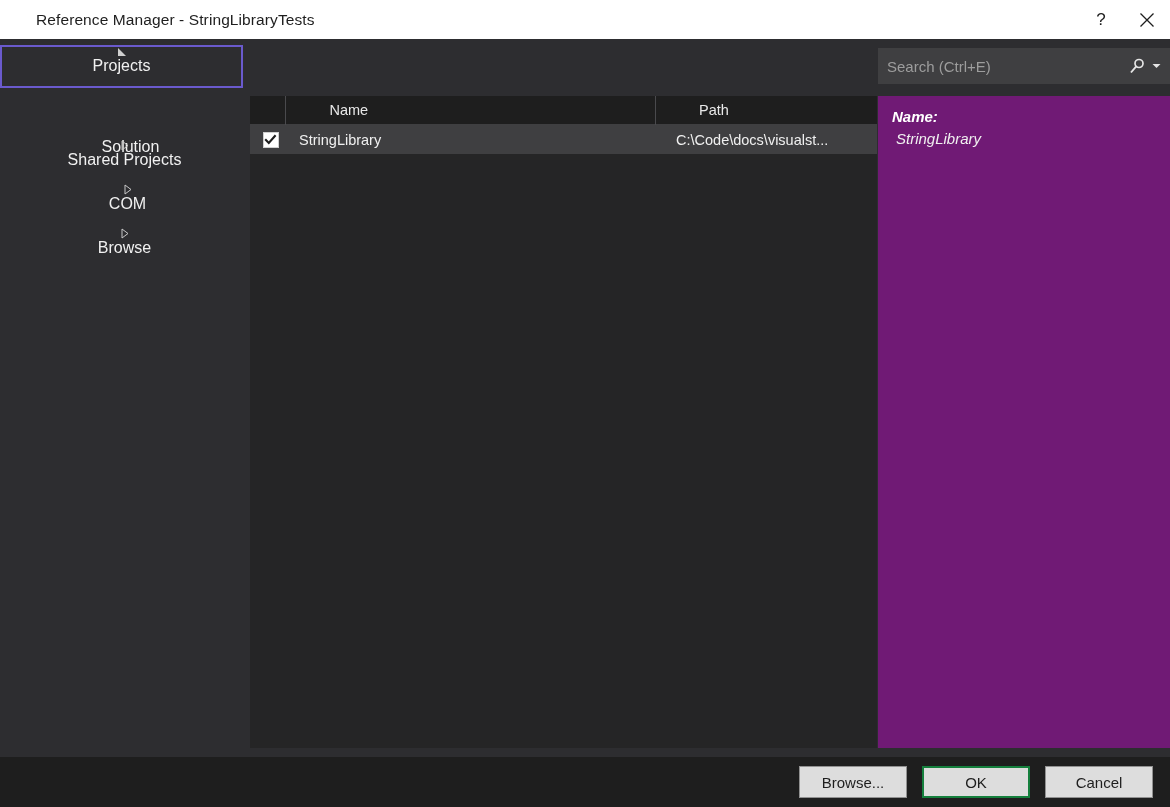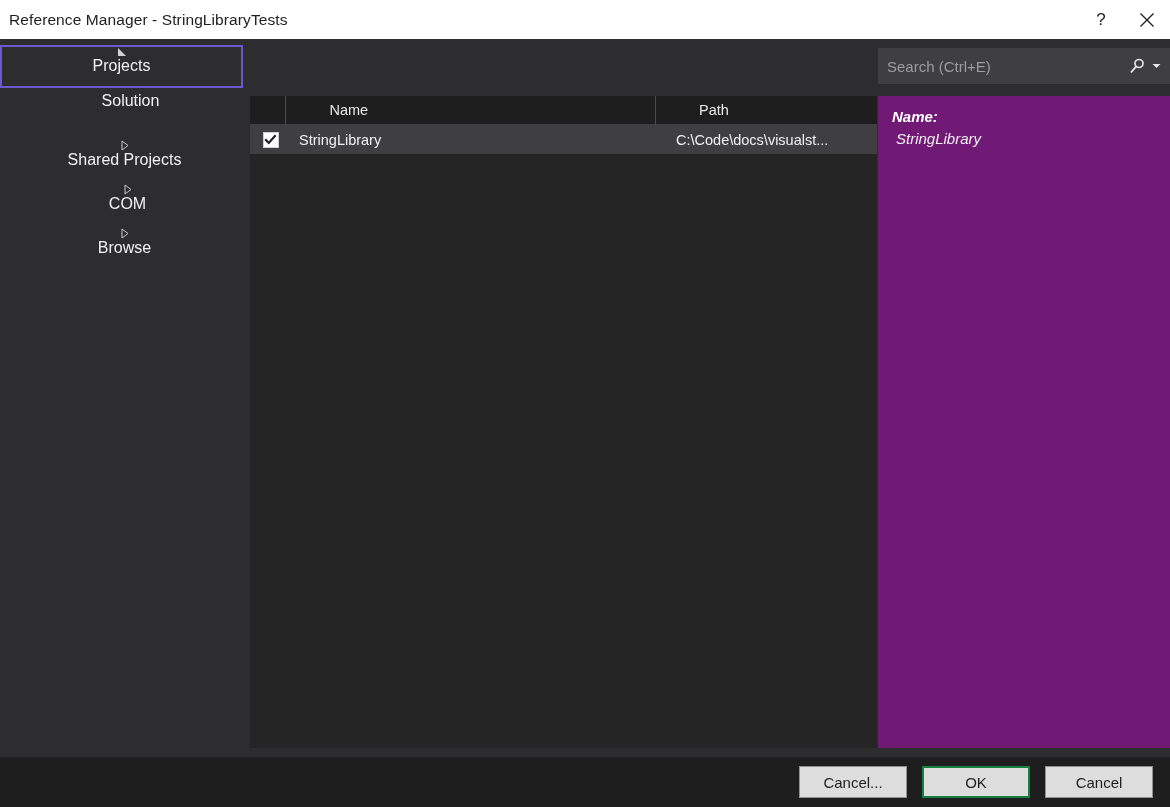--- a/index.html
+++ b/index.html
@@ -7,21 +7,21 @@
     width: 1170px; height: 807px;
     background: #2d2d30;
     font-family: "Liberation Sans", sans-serif;
     overflow: hidden;
   }
 
   
   #titlebar {
     position: absolute; left: 0; top: 0; width: 1170px; height: 39px;
     background: #ffffff;
-    display: flex; align-items: center;
+    display: flex; align-items: center; padding-left: 27px;
   }
   #title-text {
     margin-left: 9px;
     font-size: 15.5px; color: #1e1e1e; letter-spacing: 0.1px;
     white-space: nowrap;
   }
   #titlebar-spacer { flex: 1; }
   .tb-btn {
     width: 46px; height: 39px;
     display: flex; align-items: center; justify-content: center;
@@ -48,21 +48,21 @@
     width: 28px; min-width: 28px;
     display: flex; align-items: center; justify-content: center;
     font-size: 11px; color: #c8c8c8; line-height: 1;
   }
   .nav-item .nav-arrow svg { display: block; }
   .nav-item.selected {
     border: 2px solid #6a5acd;
     background: #2d2d30;
   }
   .nav-item.child .nav-arrow { visibility: hidden; }
-  .nav-item.child .nav-label { margin-left: 12px; }
+  .nav-item.child .nav-label { margin-left: 12px; margin-top: 46px; }
 
   
   #list-panel {
     position: absolute; left: 250px; top: 96px; width: 627px; height: 652px;
     background: #252526;
     overflow: hidden;
   }
   #list-header {
     position: relative;
     height: 29px; width: 100%;
@@ -248,16 +248,16 @@
   </div>
 
 </div>
 
 <div id="details-pane">
   <div id="detail-label">Name:</div>
   <div id="detail-value">StringLibrary</div>
 </div>
 
 <div id="footer">
-  <div class="dlg-btn">Cancel...</div>
+  <div class="dlg-btn">Browse...</div>
   <div class="dlg-btn default">OK</div>
   <div class="dlg-btn">Cancel</div>
 </div>
 
 </body></html>

